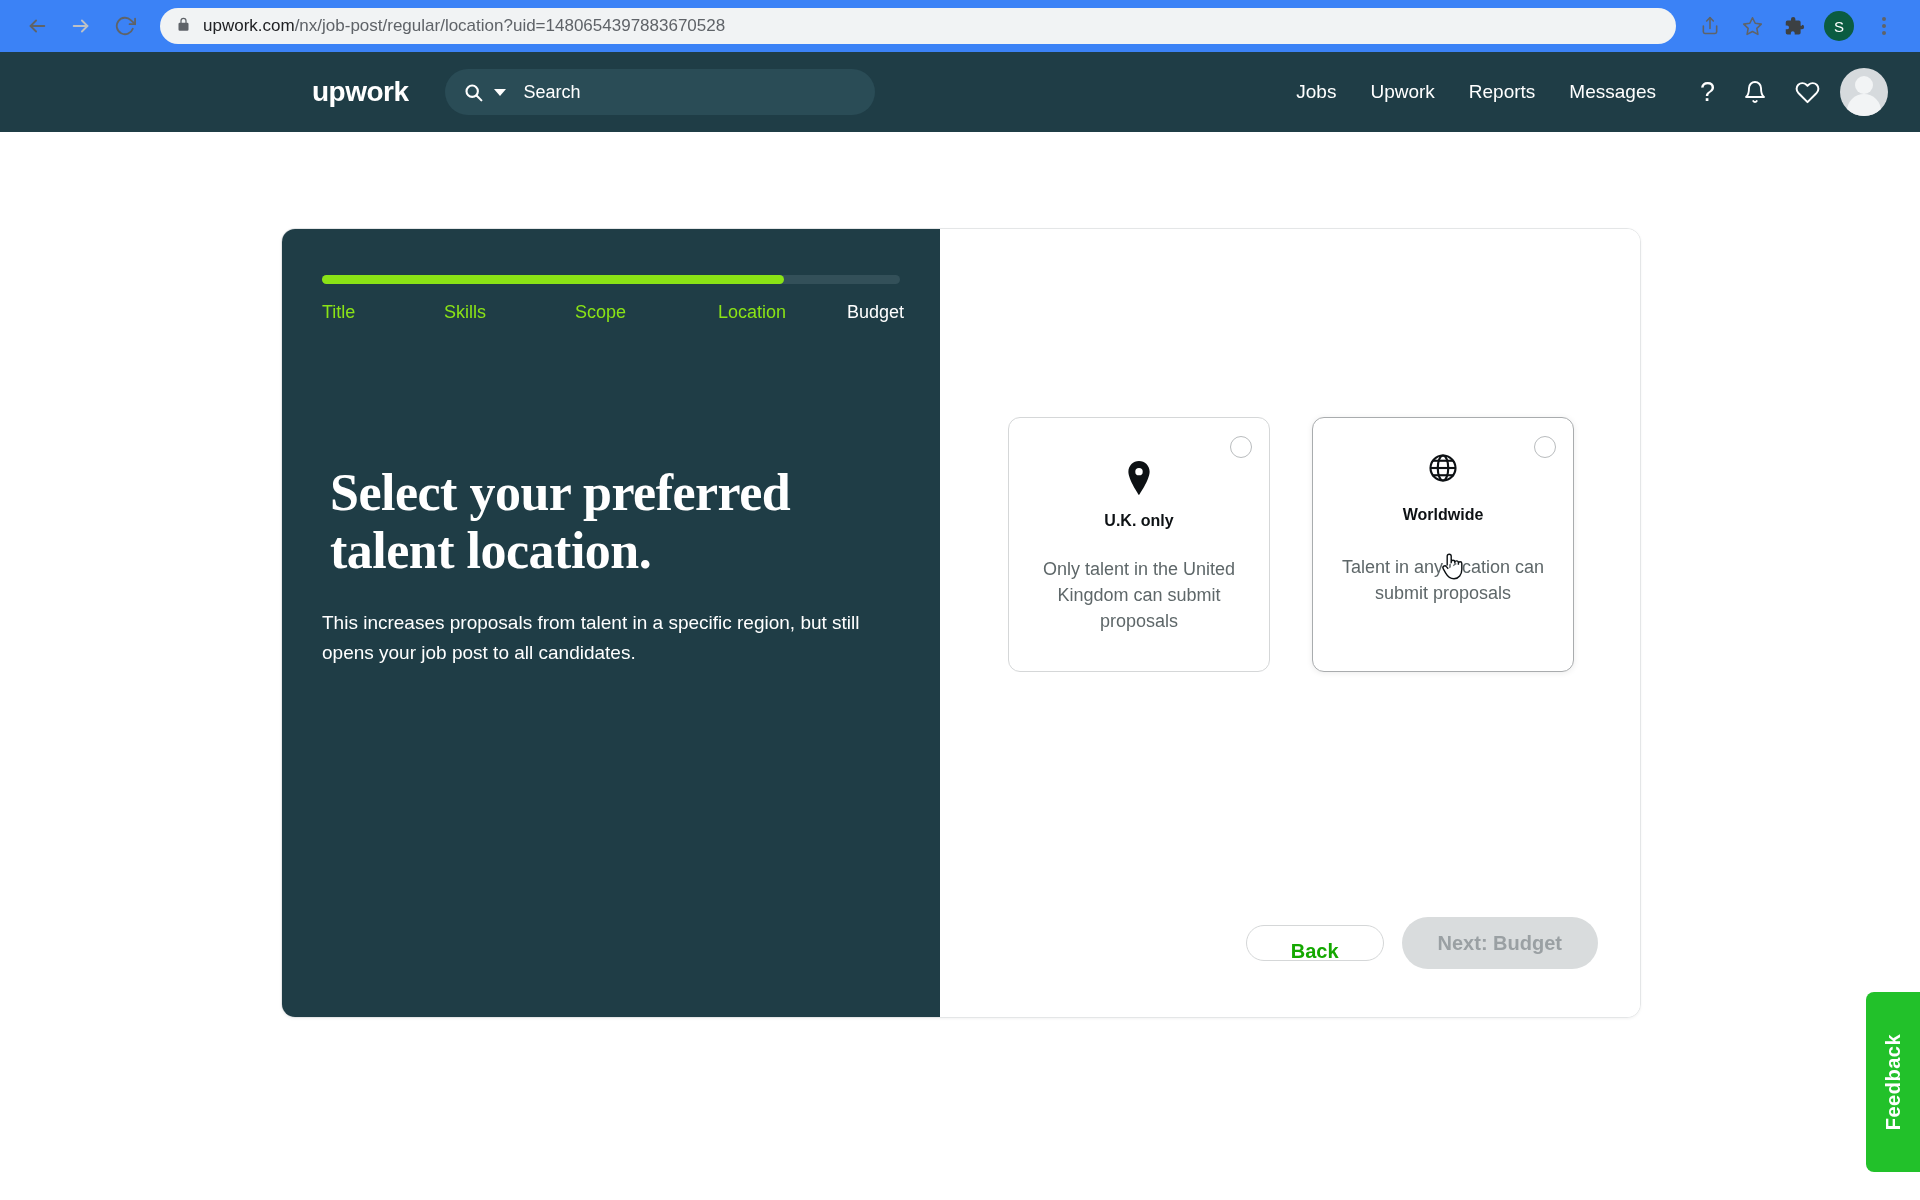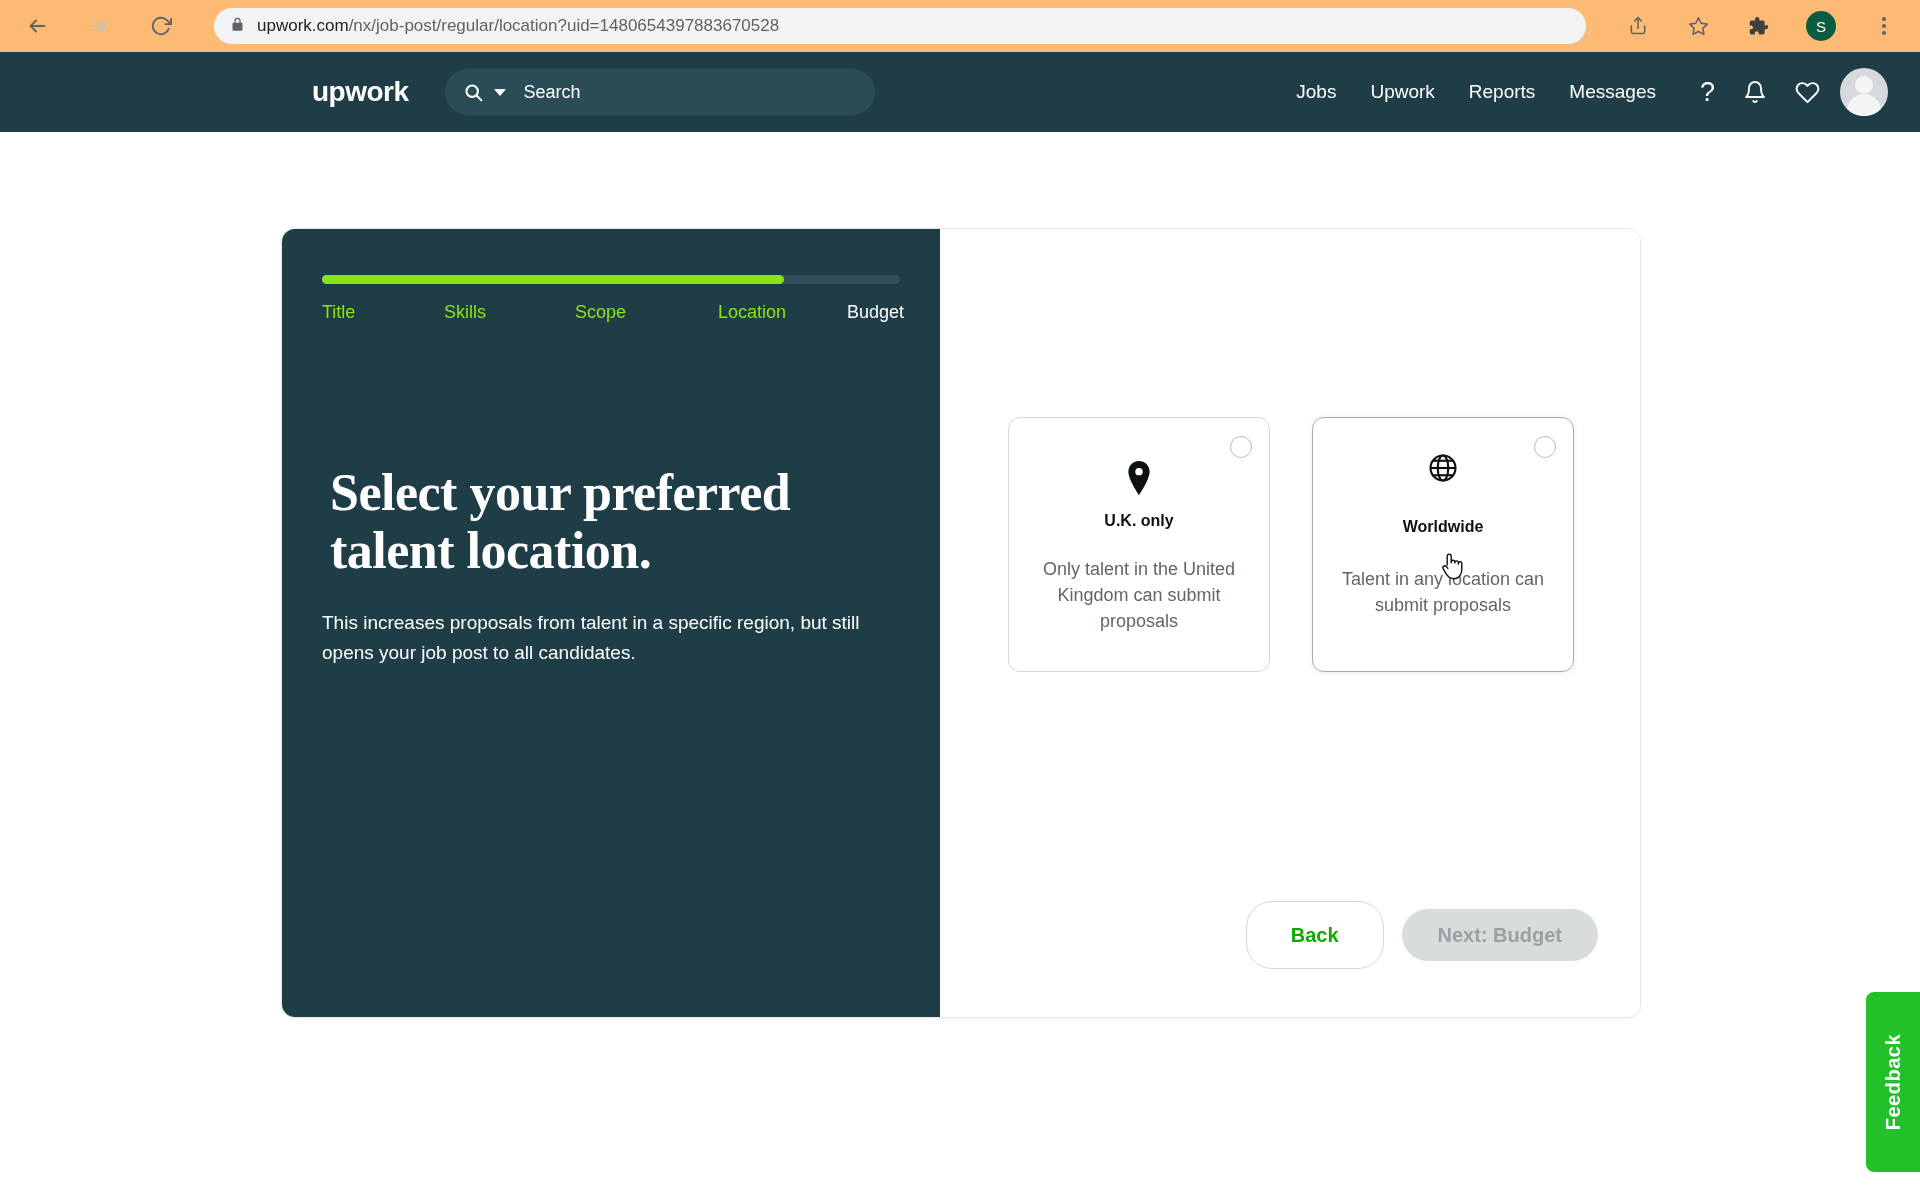--- a/index.html
+++ b/index.html
@@ -84,25 +84,25 @@
     position: absolute;
     right: 22px;
     bottom: 10px;
     color: #5f6368;
     font-size: 16px;
     cursor: pointer;
   }
 
   .toolbar {
     height: 52px;
-    background: #fdba74;
+    background: #3b82f6;
     display: flex;
     align-items: center;
     padding: 0 18px;
-    gap: 24px;
+    gap: 6px;
   }
   .nav-btn {
     width: 38px; height: 38px;
     display: flex; align-items: center; justify-content: center;
     color: #5f6368;
     font-size: 22px;
     border-radius: 50%;
     cursor: pointer;
     flex-shrink: 0;
   }
@@ -387,41 +387,41 @@
   }
   .opt-desc {
     margin-top: 26px;
     font-size: 18px;
     line-height: 1.45;
     color: #5e6769;
     text-align: center;
     padding: 0 24px;
   }
   .opt-card.worldwide .opt-icon { margin-top: 32px; }
-  .opt-card.worldwide .opt-title { margin-top: 32px; }
+  .opt-card.worldwide .opt-title { margin-top: 20px; }
   .opt-card.worldwide .opt-desc { margin-top: 30px; }
 
   .cursor-hand {
     position: absolute;
     left: 126px;
     top: 134px;
     pointer-events: none;
     z-index: 20;
   }
 
   .actions {
     position: absolute;
     right: 42px;
     bottom: 48px;
     display: flex;
     align-items: center;
     gap: 18px;
   }
   .btn-back {
-    height: 68px;
+    height: 36px;
     padding: 14px 44px;
     border-radius: 26px;
     border: 1.5px solid #d5d7d8;
     background: #ffffff;
     color: #14a800;
     font-size: 20px;
     font-weight: 700;
     font-family: "Liberation Sans", sans-serif;
     cursor: pointer;
   }

